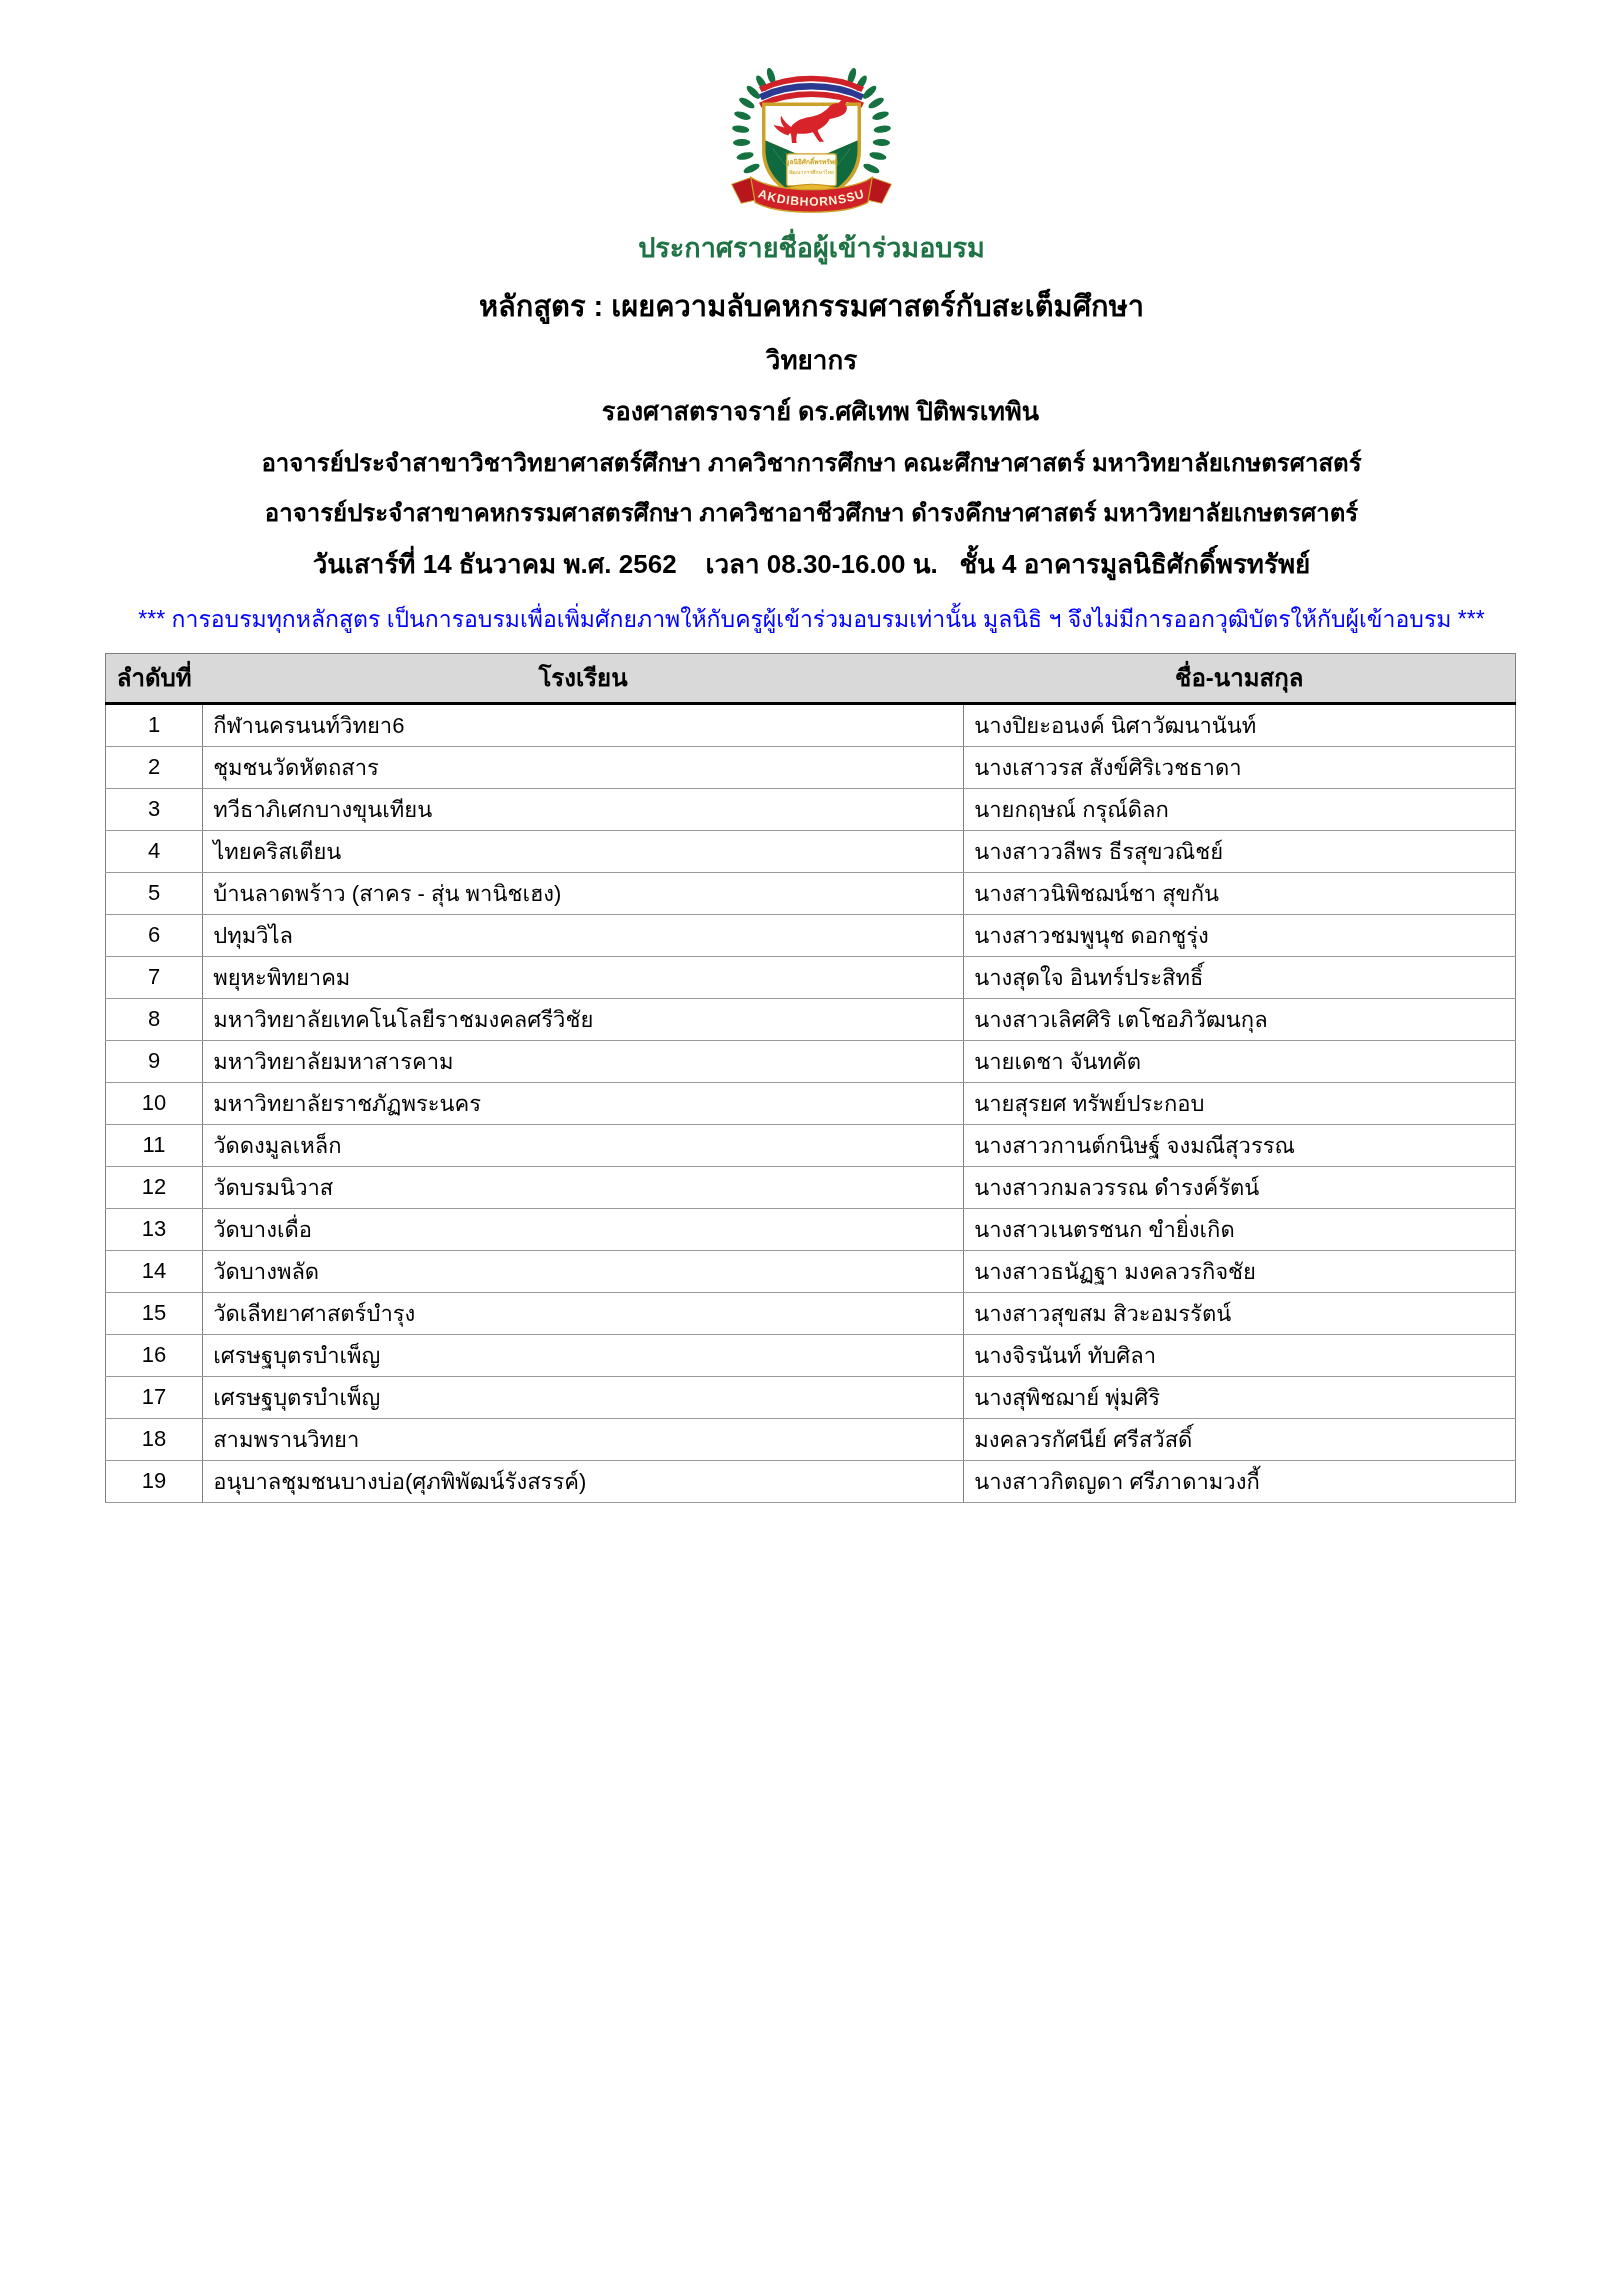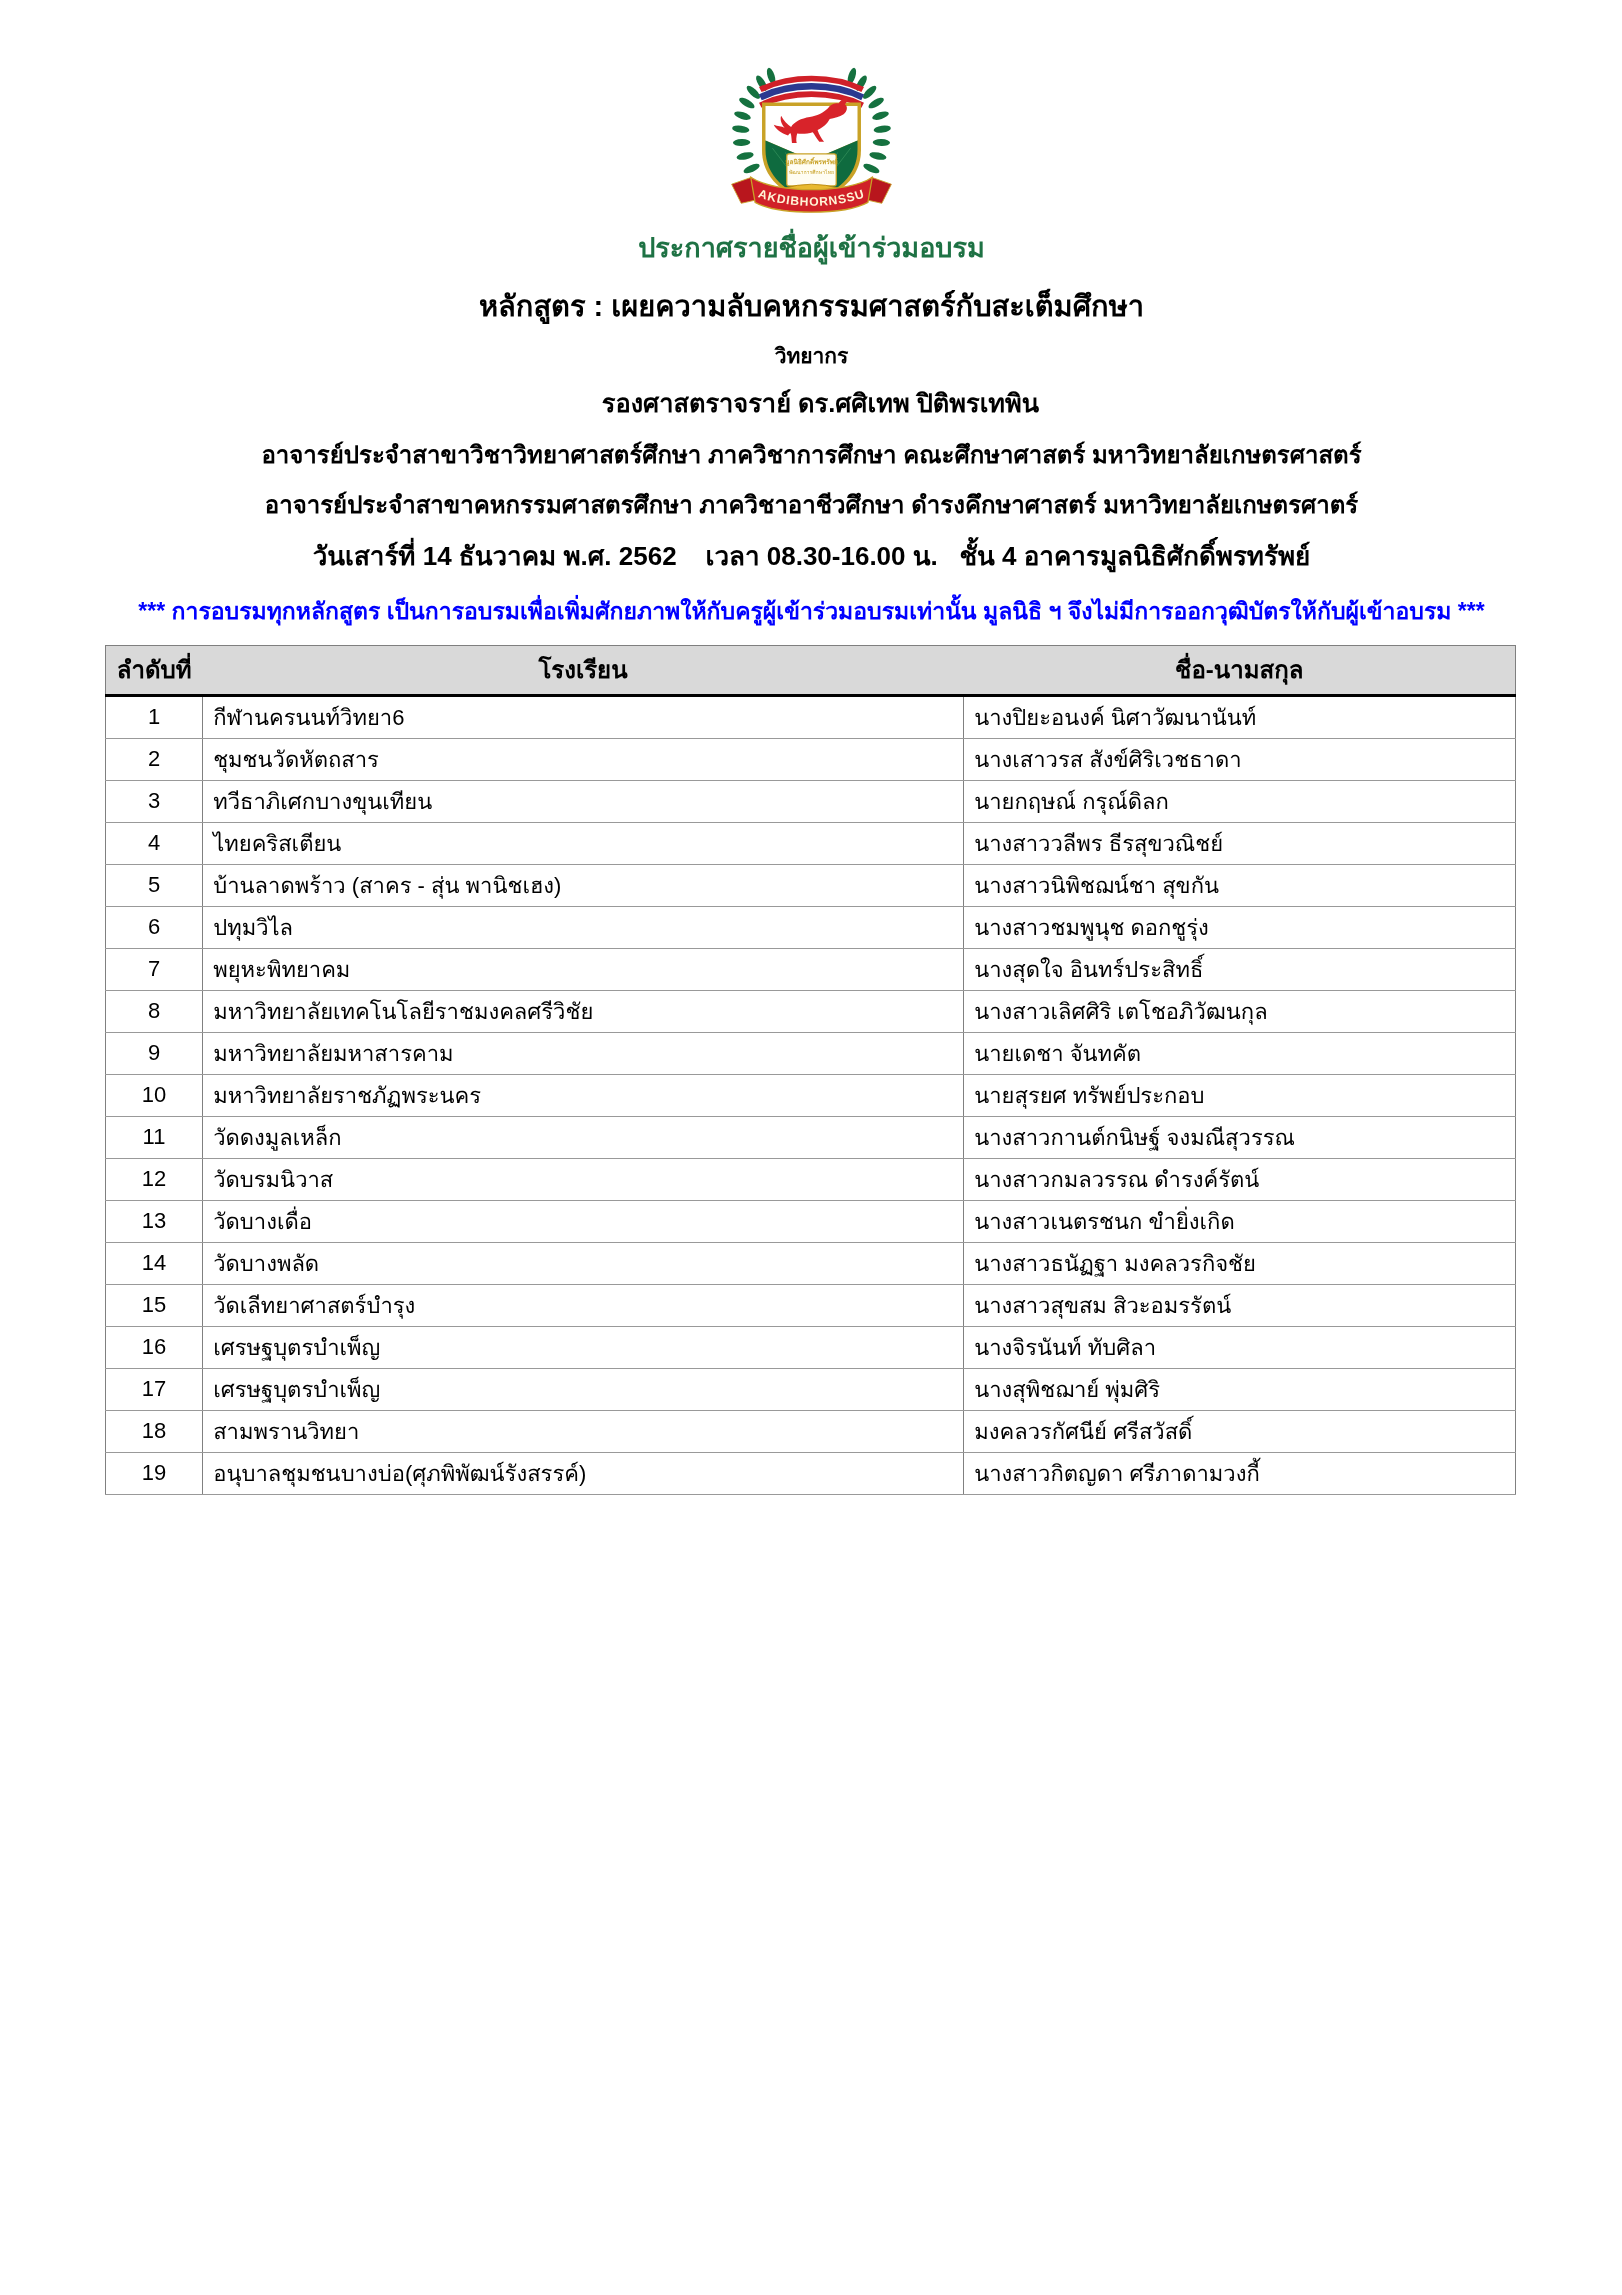--- a/index.html
+++ b/index.html
@@ -6,25 +6,25 @@
   body{
     width:1623px;height:2295px;background:#ffffff;
     font-family:"Liberation Sans","DejaVu Sans",sans-serif;
     color:#000;
   }
   .page{padding-top:50px;}
   .logo-wrap{display:flex;justify-content:center;margin-bottom:10.2px;}
   .center{text-align:center;}
   .title{font-size:27px;font-weight:bold;color:#1E7244;margin:0 0 14px 0;}
   .course{font-size:29px;font-weight:bold;margin:0 0 10.2px 0;}
-  .speaker-heading{font-size:21px;font-weight:bold;margin:0 0 11px 0;}
+  .speaker-heading{font-size:26px;font-weight:bold;margin:0 0 11px 0;}
   .speaker-name{font-size:25.4px;font-weight:bold;margin:0 0 12px 0;padding-left:18px;}
   .speaker-affil{font-size:24px;font-weight:bold;margin:0 0 11px 0;}
   .schedule{font-size:26px;font-weight:bold;margin:0 0 16.7px 0;white-space:pre-wrap;}
-  .notice{font-size:23px;font-weight:bold;color:#0000FF;margin:0 0 15.7px 0;white-space:pre-wrap;}
+  .notice{font-size:23px;font-weight:normal;color:#0000FF;margin:0 0 15.7px 0;white-space:pre-wrap;}
   table.participants{
     border-collapse:collapse;table-layout:fixed;
     margin-left:105px;width:1410px;
     border:1.4px solid #7f7f7f;
   }
   table.participants th{
     background:#D9D9D9;font-size:24px;font-weight:bold;
     height:48px;text-align:center;vertical-align:middle;
     border-bottom:3.2px solid #000;padding:0;
   }

